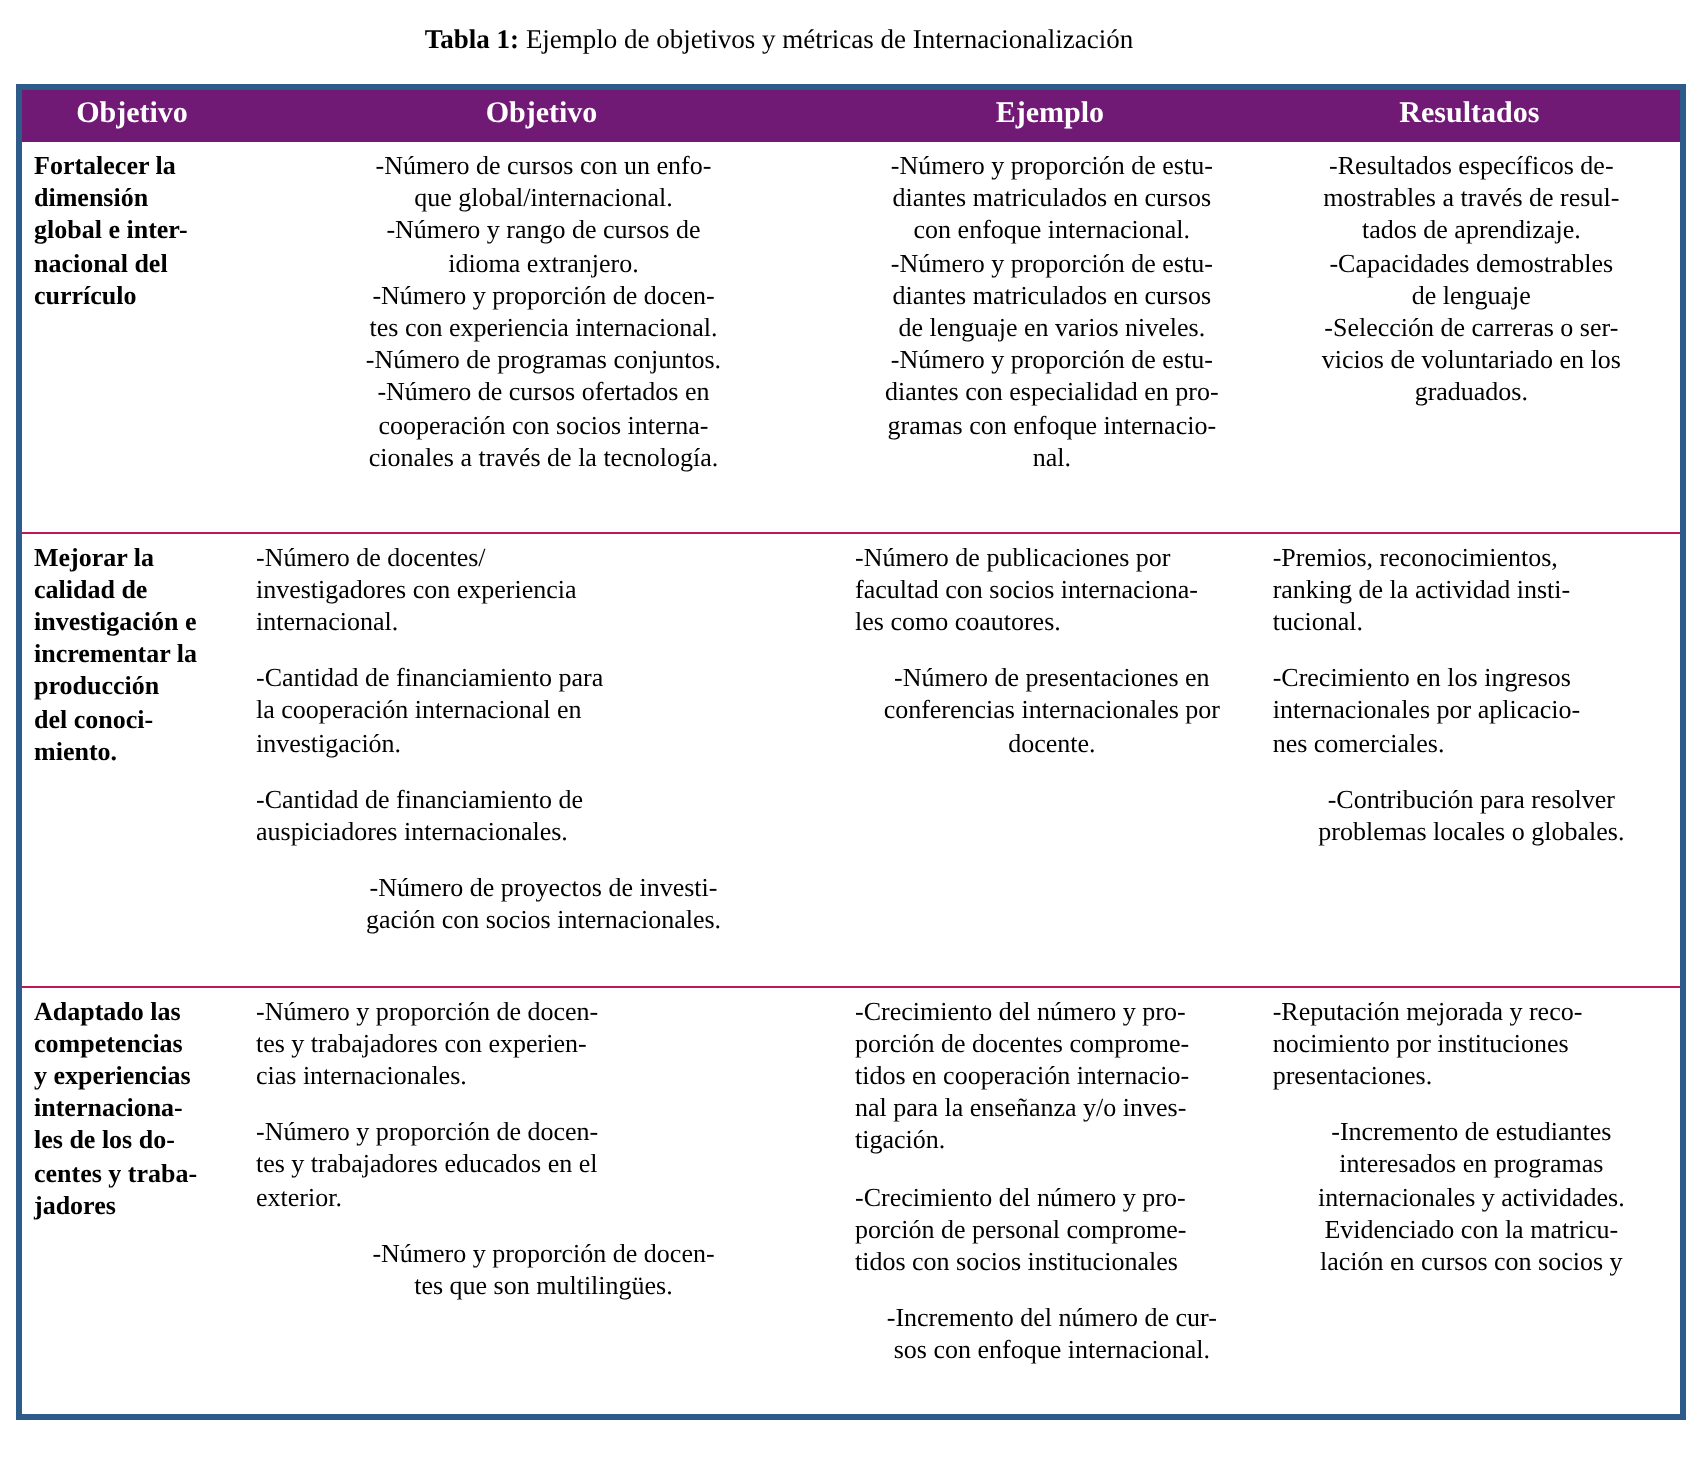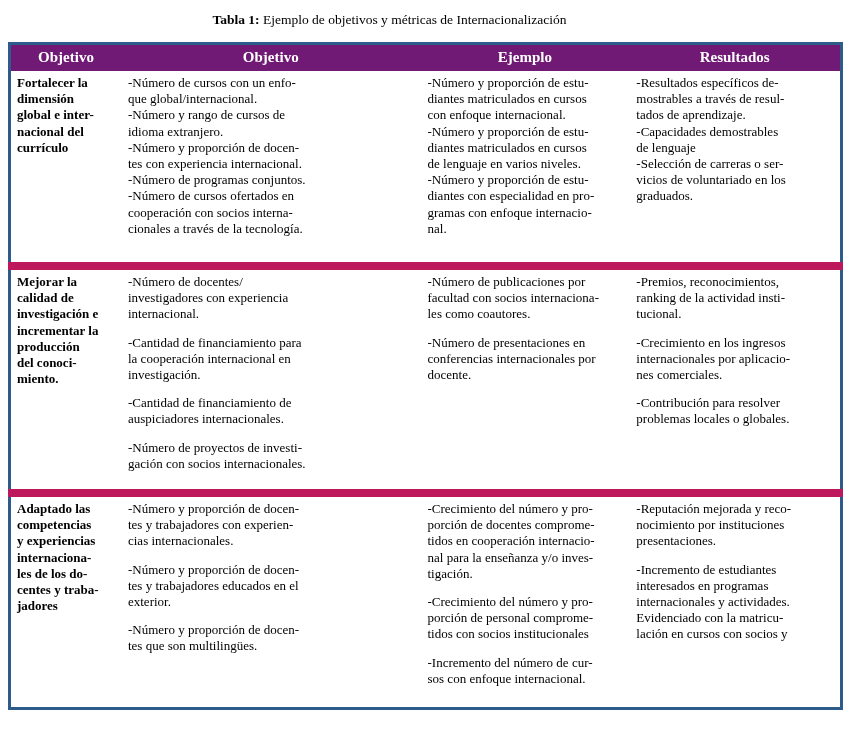--- a/index.html
+++ b/index.html
@@ -47,29 +47,29 @@
     font-size: 13px;
     line-height: 16.2px;
     padding: 4px 5px 17px 7px;
   }
   td.obj {
     font-weight: bold;
     white-space: pre-line;
     padding-left: 6px;
     padding-right: 2px;
   }
-  tbody tr + tr td { border-top: 8px solid #be185d; }
+  tbody tr + tr td { border-top: 1px solid #be185d; }
   tr.r1 { height: 195px; }
   tr.r2 { height: 227px; }
   tr.r3 { height: 215px; }
   .para {
     margin: 0 0 12px 0;
     white-space: pre-line;
   }
-  .para:last-child { margin-bottom: 0; }
+  .para:last-child { margin-bottom: 0; text-align: center; }
   .source {
     margin: 8px 0 0 9px;
     font-size: 13px;
     line-height: 16px;
   }
 </style>
 </head>
 <body>
 
 <div class="page">

